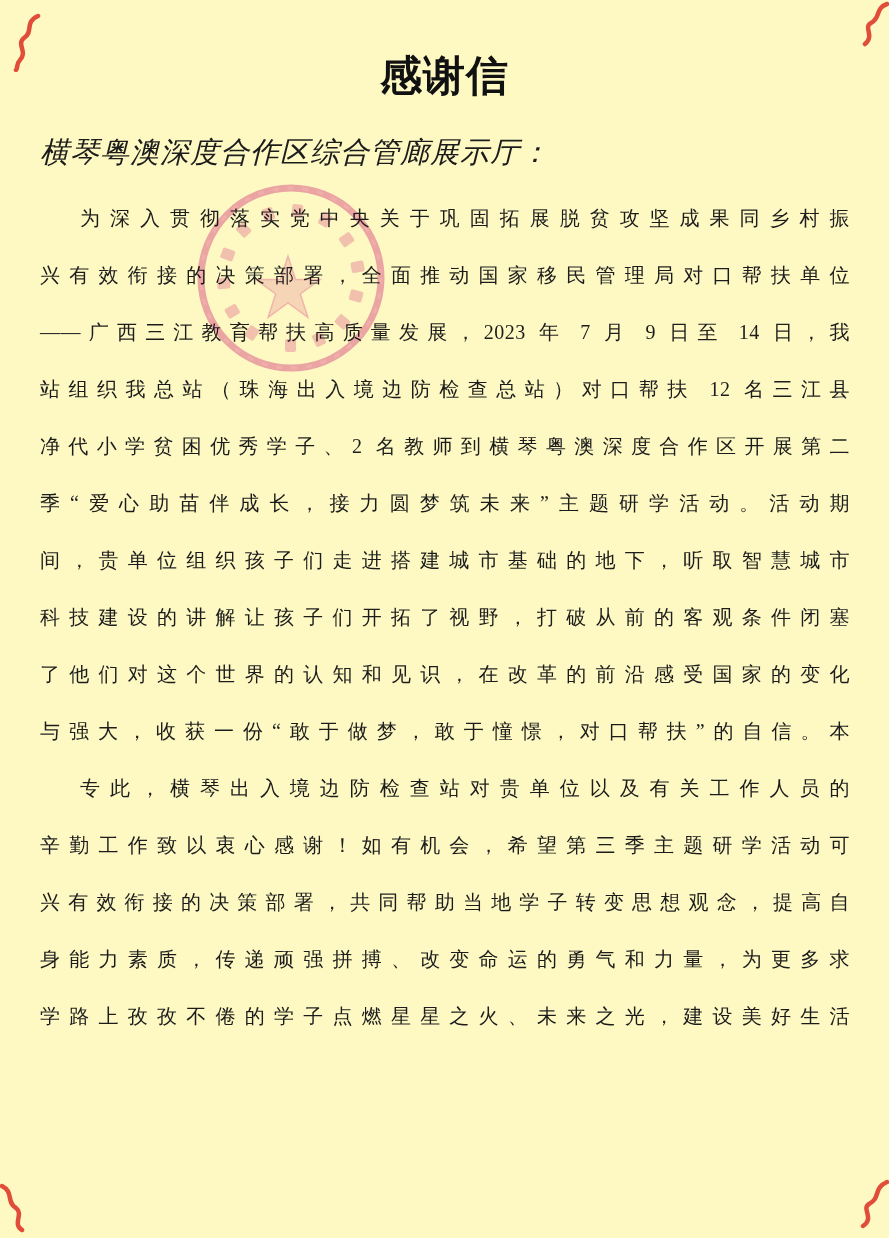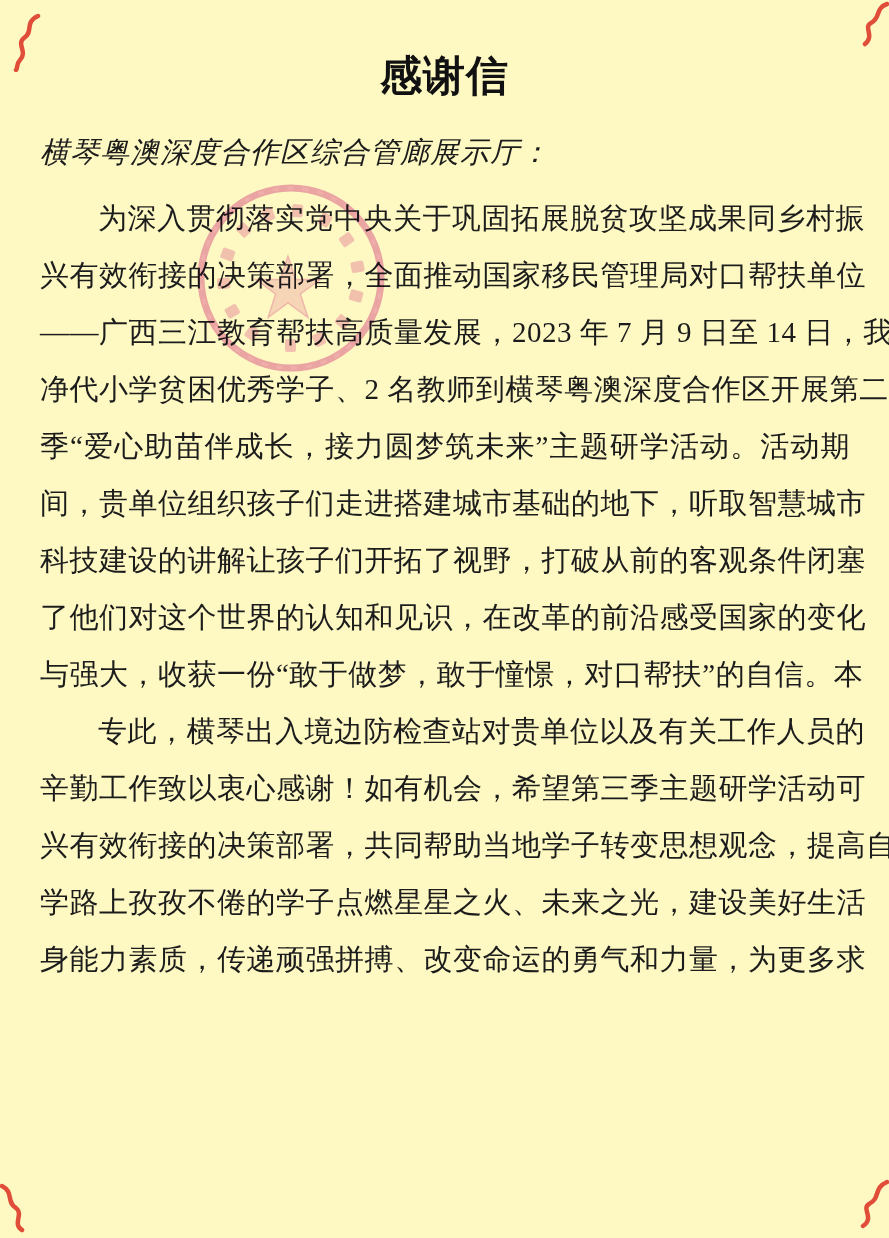--- a/index.html
+++ b/index.html
@@ -32,21 +32,21 @@
     font-size: 29px;
     letter-spacing: 1px;
     white-space: nowrap;
     font-style: italic;
   }
   .body-block {
     position: absolute;
     top: 190px;
     left: 40px;
     width: 810px;
-    font-size: 29px;
+    font-size: 20px;
   }
   .line {
     line-height: 57px;
     height: 57px;
     text-align: justify;
     text-align-last: justify;
     -moz-text-align-last: justify;
     white-space: nowrap;
     letter-spacing: 0.5px;
   }
@@ -87,31 +87,32 @@
   </svg>
 
   <h1 class="title">感谢信</h1>
 
   <div class="salutation">横琴粤澳深度合作区综合管廊展示厅：</div>
 
   <div class="body-block" id="letter-body">
       <div class="line indent">为深入贯彻落实党中央关于巩固拓展脱贫攻坚成果同乡村振</div>
       <div class="line">兴有效衔接的决策部署，全面推动国家移民管理局对口帮扶单位</div>
       <div class="line">——广西三江教育帮扶高质量发展，2023 年 7 月 9 日至 14 日，我</div>
+      <div class="line">站组织我总站（珠海出入境边防检查总站）对口帮扶 12 名三江县</div>
       <div class="line">净代小学贫困优秀学子、2 名教师到横琴粤澳深度合作区开展第二</div>
       <div class="line">季“爱心助苗伴成长，接力圆梦筑未来”主题研学活动。活动期</div>
       <div class="line">间，贵单位组织孩子们走进搭建城市基础的地下，听取智慧城市</div>
       <div class="line">科技建设的讲解让孩子们开拓了视野，打破从前的客观条件闭塞</div>
       <div class="line">了他们对这个世界的认知和见识，在改革的前沿感受国家的变化</div>
       <div class="line">与强大，收获一份“敢于做梦，敢于憧憬，对口帮扶”的自信。本</div>
       <div class="line indent">专此，横琴出入境边防检查站对贵单位以及有关工作人员的</div>
       <div class="line">辛勤工作致以衷心感谢！如有机会，希望第三季主题研学活动可</div>
       <div class="line">兴有效衔接的决策部署，共同帮助当地学子转变思想观念，提高自</div>
+      <div class="line">身能力素质，传递顽强拼搏、改变命运的勇气和力量，为更多求</div>
       <div class="line">学路上孜孜不倦的学子点燃星星之火、未来之光，建设美好生活</div>
-      <div class="line">身能力素质，传递顽强拼搏、改变命运的勇气和力量，为更多求</div>
     </div>
 
   <div class="stamp">
     <svg width="200" height="200" viewBox="0 0 200 200">
 
       <circle cx="100" cy="100" r="90" fill="none" stroke="#e27cc0" stroke-width="7" opacity="0.75"></circle>
       <circle cx="100" cy="100" r="90" fill="none" stroke="#f2aede" stroke-width="3" stroke-dasharray="6 9" opacity="0.6"></circle>
 
       <g fill="#e27cc0" opacity="0.5">
         <rect x="95" y="26" width="11" height="13" rx="2" transform="rotate(-145 100 100)"></rect>

